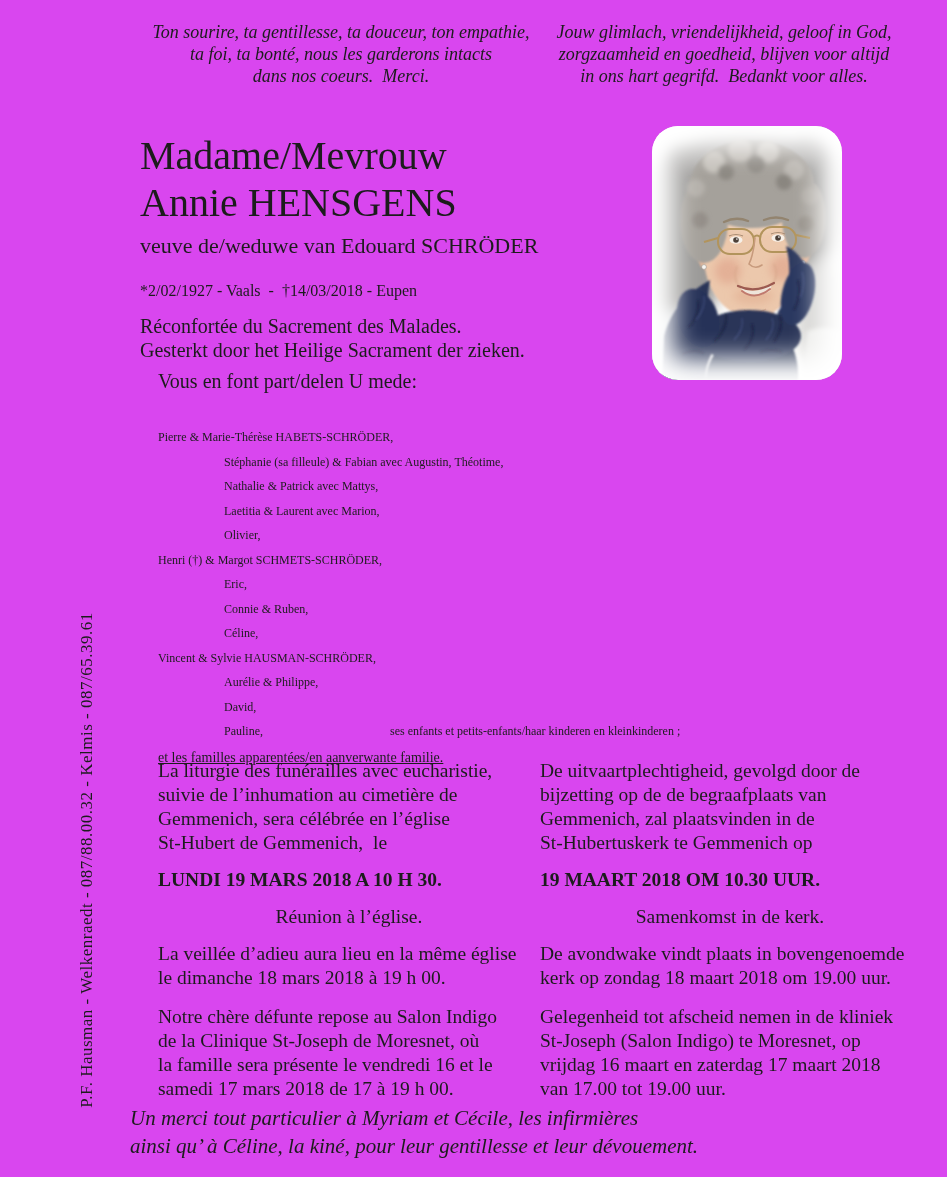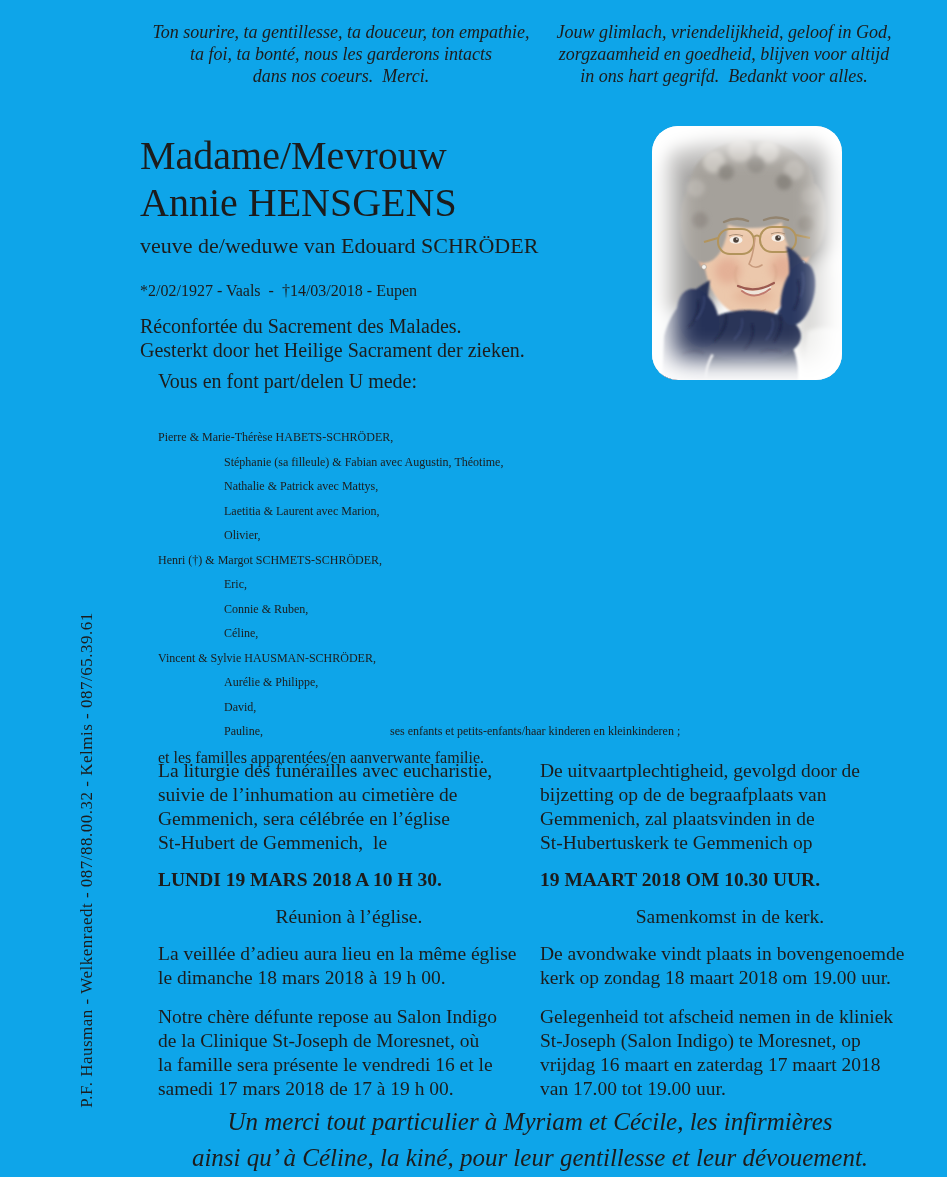--- a/index.html
+++ b/index.html
@@ -1,45 +1,45 @@
 <!DOCTYPE html>
 <html><head>
 <meta charset="utf-8">
 <title>Memorial card</title>
 <style>
   html,body { margin:0; padding:0; background:#ffffff; }
   .page {
-    position:relative; width:947px; height:1177px; background:#0ea5e9;
+    position:relative; width:947px; height:1177px; background:#d946ef;
     font-family:"Liberation Serif","DejaVu Serif",serif; color:#1c1c1c;
     overflow:hidden;
   }
   .abs { position:absolute; }
   .pre { white-space:pre-line; }
   .center { text-align:left; }
 
   .quote { font-style:italic; font-size:18px; line-height:22px; text-align:center; }
 
   .title { font-size:40px; line-height:47px; }
   .subtitle { font-size:22px; line-height:28px; margin-top:6px; }
   .dates { font-size:16px; line-height:28px; margin-top:17px; }
   .sacrament { font-size:20px; line-height:23.5px; margin-top:10px; margin-right:36px; }
 
   .intro { font-size:20px; line-height:24px; }
   .family { font-size:12px; line-height:24.5px; margin-top:32px; }
   .family .ind { padding-left:66px; }
   .pauline-name { display:inline-block; width:166px; }
-  .closing { font-size:16px; line-height:24px; margin-top:2px; }
+  .closing { font-size:14px; line-height:24px; margin-top:2px;text-decoration:underline; }
 
   .cols { display:grid; grid-template-columns:382px 380px; font-size:19.5px; line-height:24px; }
   .bolddate { font-weight:bold; text-align:left; margin-top:13px; }
   .meeting { text-align:center; margin-top:13px; }
   .p2 { margin-top:13px; }
   .p3 { margin-top:15px; }
 
-  .thanks { font-style:italic; font-size:25px; line-height:36px; text-align:center; }
+  .thanks { font-style:italic; font-size:21px; line-height:28px; }
 
   .sideways {
     font-size:17px; letter-spacing:0.5px; text-align:center; line-height:22px;
     transform:rotate(-90deg); transform-origin:center;
   }
 
   .photo { left:652px; top:126px; width:190px; height:254px; border-radius:26px; overflow:hidden; }
   .photo svg { display:block; width:190px; height:254px; }
   .photo::after {
     content:""; position:absolute; inset:0; border-radius:26px;

